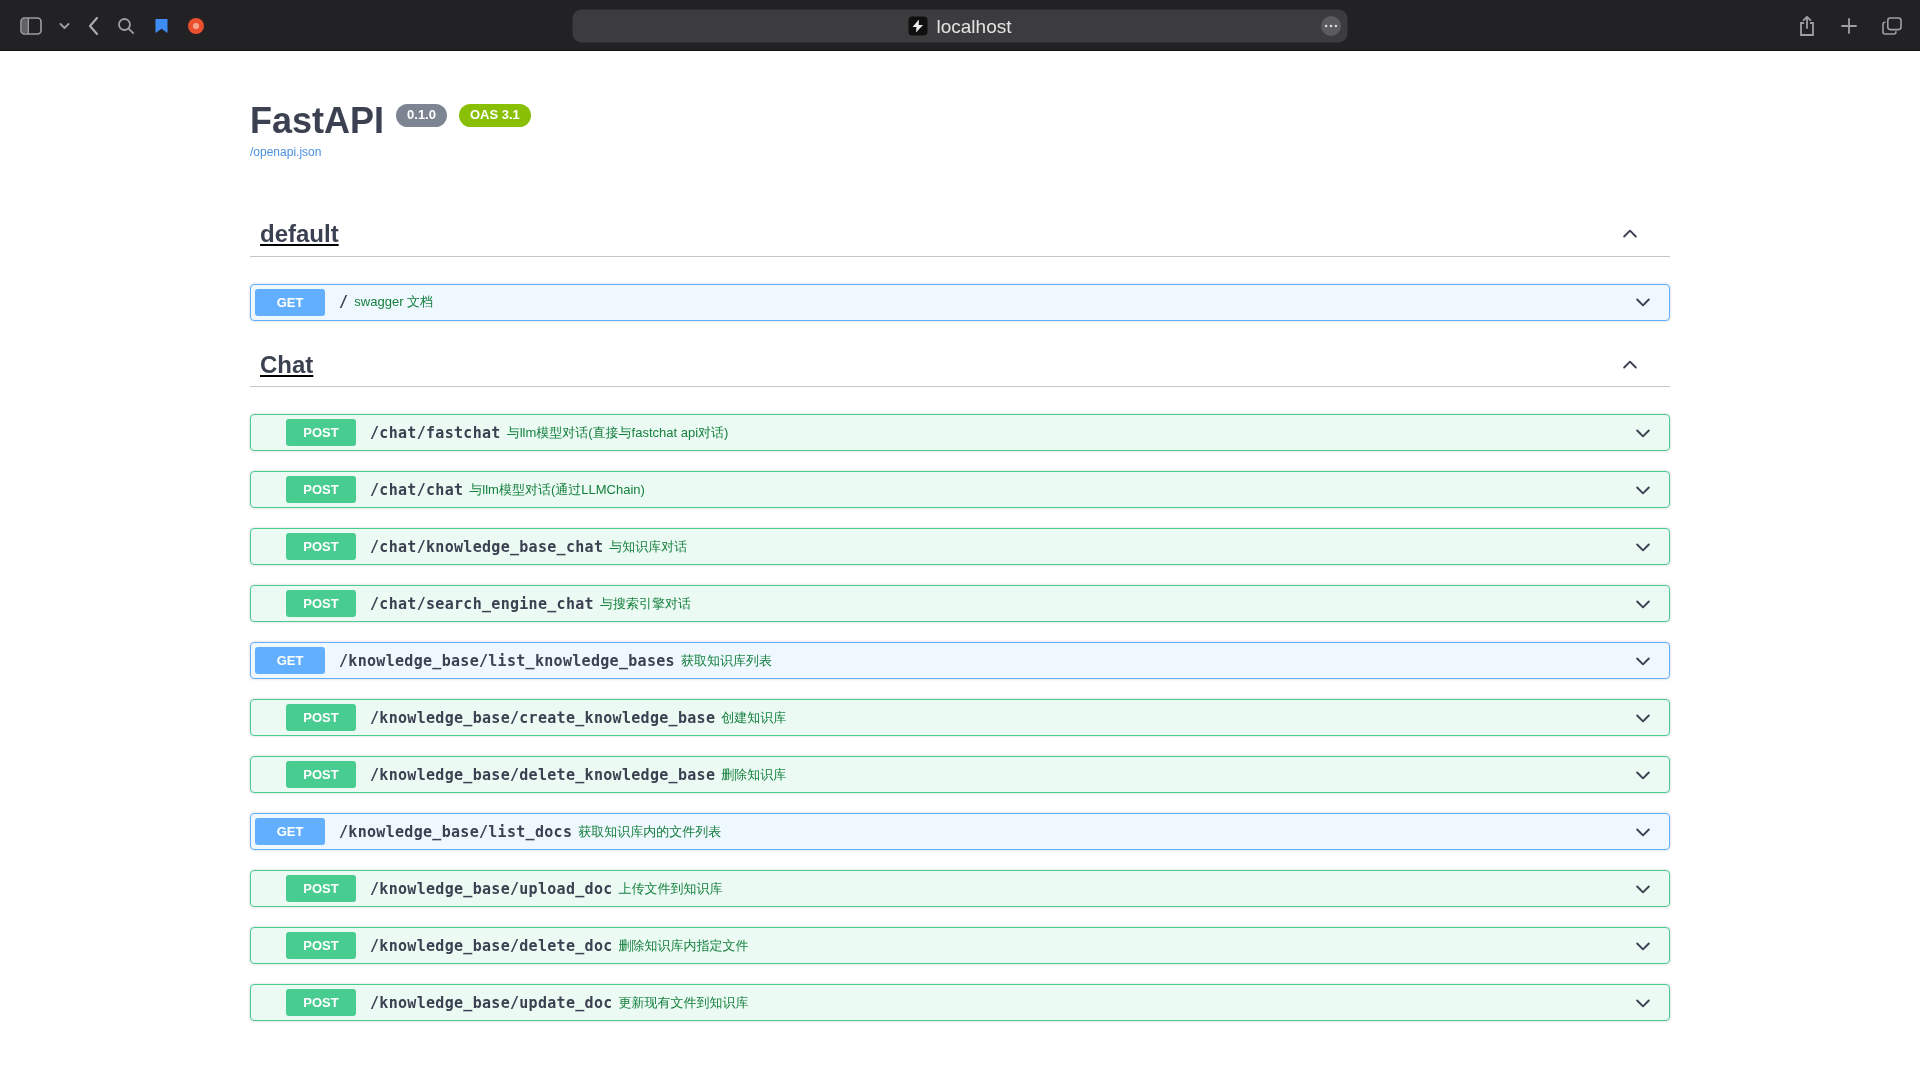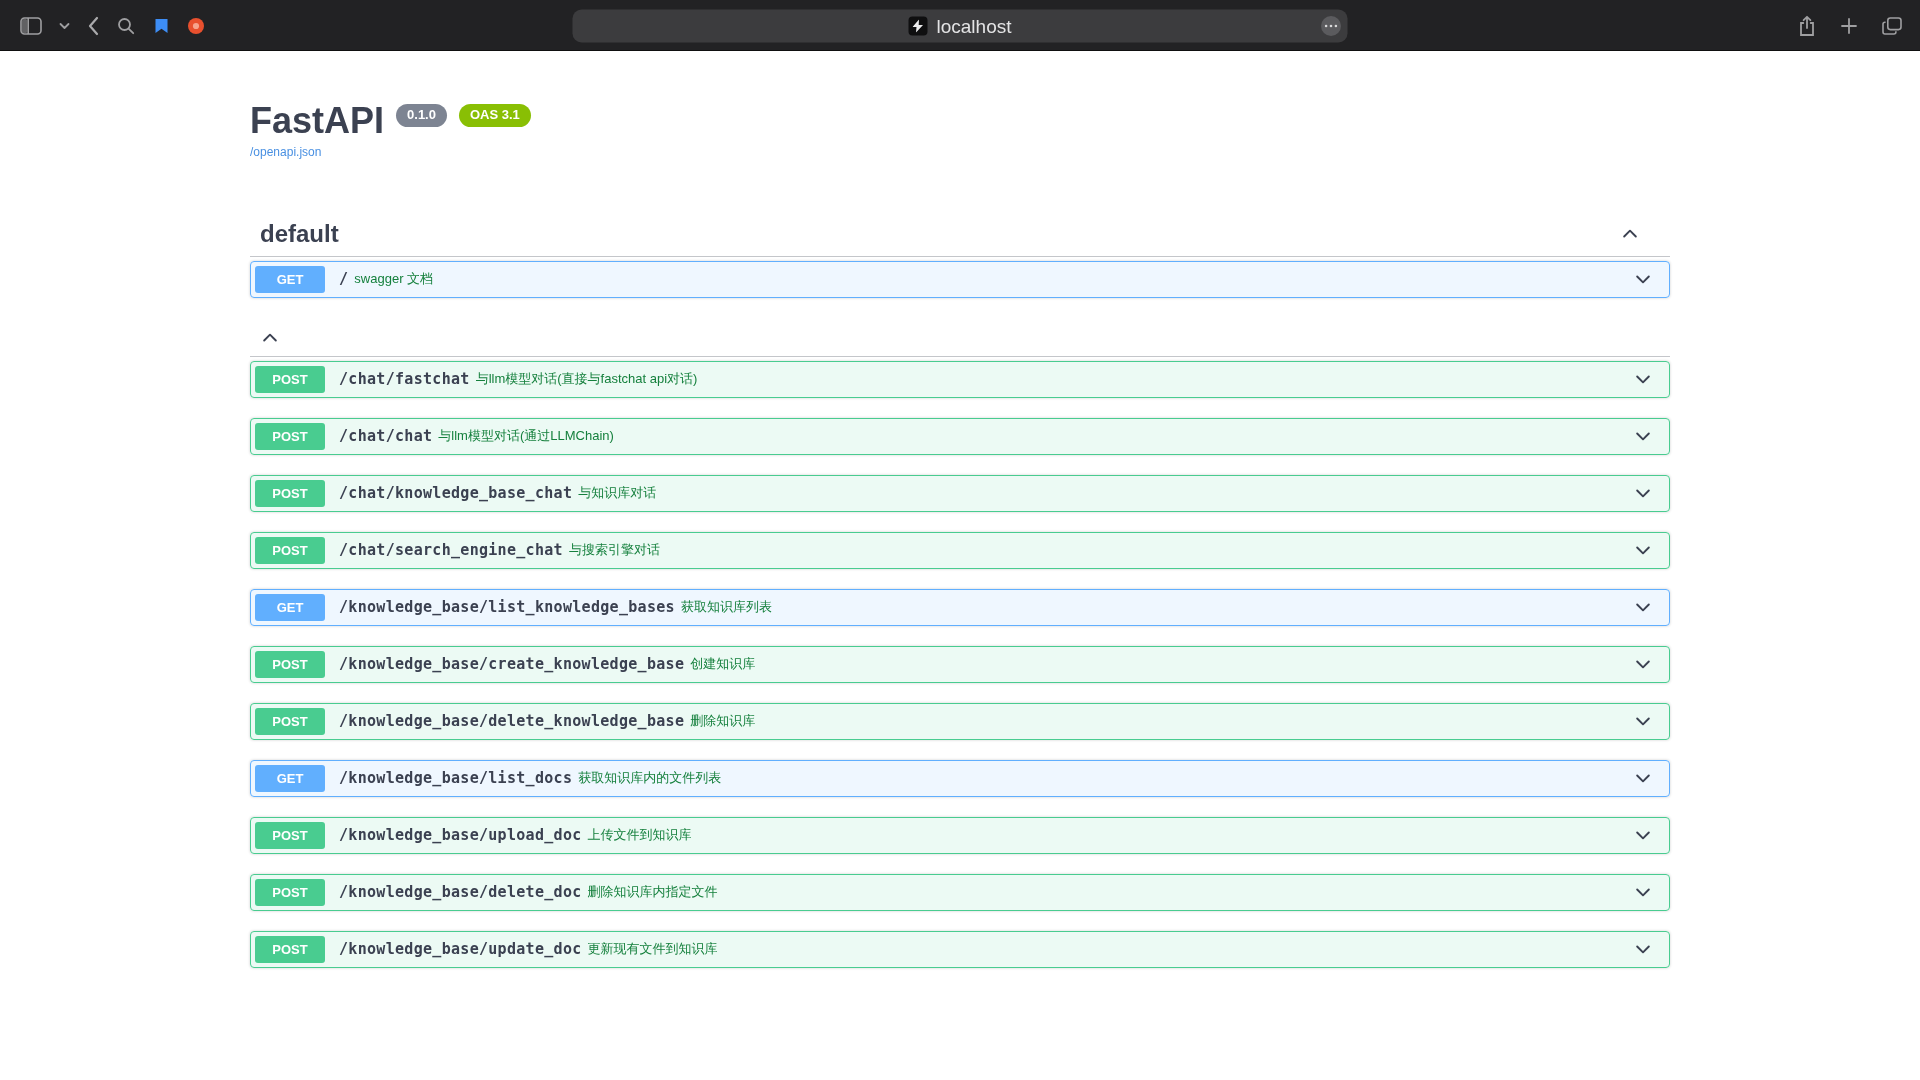--- a/index.html
+++ b/index.html
@@ -31,30 +31,30 @@
   .api-title { font-size:36px; font-weight:700; color:#3b4151; line-height:1.2; }
   .pill { font-size:13px; font-weight:700; color:#fff; padding:4px 11px;
           border-radius:57px; margin-top:5px; line-height:1.15; }
   .pill.gray { background:#7d8492; }
   .pill.green { background:#89bf04; }
   .openapi-link { display:inline-block; color:#4990e2;
                   font-size:12px; text-decoration:none; cursor:pointer; }
 
   .tag-section { margin-bottom:4px; }
   .opblock-tag { display:flex; align-items:center; padding:10px 30px 8px 10px;
-                 border-bottom:1px solid rgba(59,65,81,.3); margin-bottom:4px;
-                 cursor:pointer; }
+                 border-bottom:1px solid rgba(59,65,81,.3); margin-bottom:27px;
+                 cursor:pointer;text-decoration:underline; }
   .opblock-tag h3 { font-size:24px; font-weight:700; color:#3b4151;
                     line-height:1.15; flex:1; }
   .tag-chevron { display:flex; }
 
   .opblock { border-radius:4px; margin:0 0 20px; border:1px solid;
              box-shadow:0 0 3px rgba(0,0,0,.19); }
   .opblock.get  { border-color:#61affe; background:rgba(97,175,254,.1); }
-  .opblock.post { border-color:#49cc90; background:rgba(73,204,144,.1); }
+  .opblock.post { border-color:#49cc90; background:rgba(73,204,144,.1);padding-left:31px; }
   .opblock-summary { display:flex; align-items:center; padding:4px; cursor:pointer; }
   .method { width:70px; flex-shrink:0; text-align:center; padding:6px 0;
             border-radius:3px; color:#fff; font-weight:700; font-size:13px; }
   .opblock.get  .method { background:#61affe; }
   .opblock.post .method { background:#49cc90; }
   .path { margin-left:14px; font-family:"DejaVu Sans Mono", monospace;
           font-weight:700; font-size:15px; color:#3b4151; letter-spacing:.3px;
           white-space:nowrap; }
   .desc { margin-left:6px; font-size:13px; color:#15803d; white-space:nowrap; }
   .row-chevron { margin-left:auto; margin-right:12px; display:flex; }
@@ -168,20 +168,21 @@
               <span class="row-chevron">
                 <svg width="20" height="20" viewBox="0 0 24 24" fill="none" stroke="#3b4151" stroke-width="2.3" stroke-linecap="round" stroke-linejoin="round">
                   <path d="M5 9l7 7 7-7"></path>
                 </svg>
               </span>
             </div>
           </div>
         </section>
         <section class="tag-section">
           <div class="opblock-tag">
+            <h3>Chat</h3>
             <span class="tag-chevron">
               <svg width="20" height="20" viewBox="0 0 24 24" fill="none" stroke="#3b4151" stroke-width="2.3" stroke-linecap="round" stroke-linejoin="round">
                 <path d="M5 15l7-7 7 7"></path>
               </svg>
             </span>
           </div>
           <div class="opblock post">
             <div class="opblock-summary">
               <span class="method">POST</span>
               <span class="path">/chat/fastchat</span>

